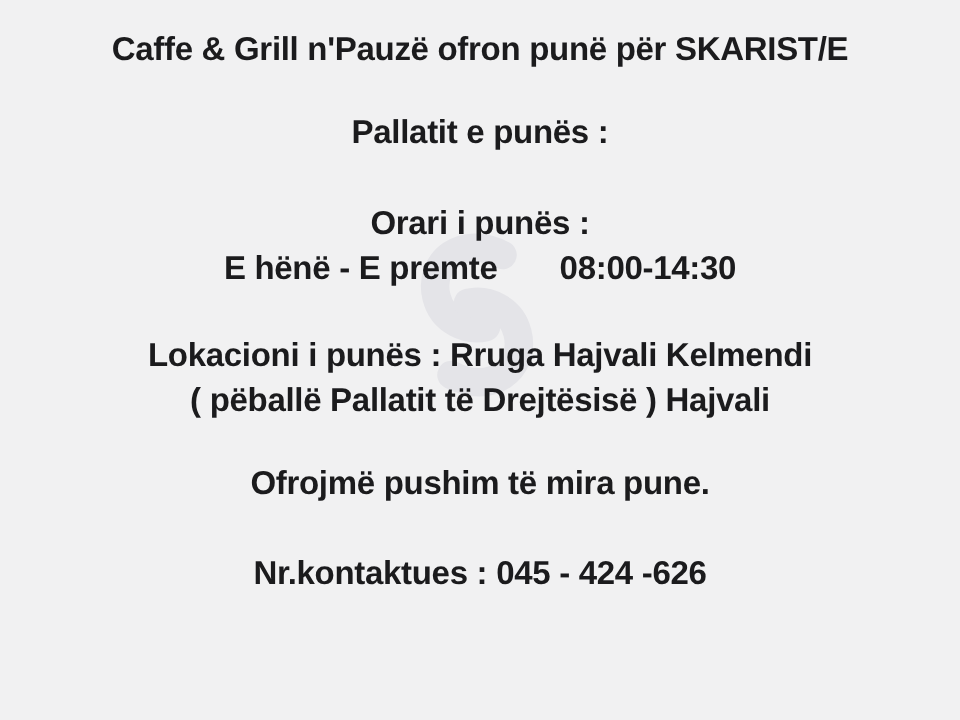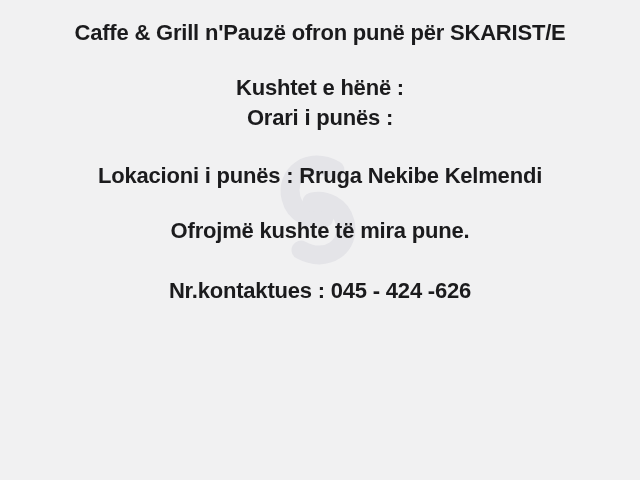--- a/index.html
+++ b/index.html
@@ -27,21 +27,21 @@
   }
   .line {
     line-height: 30px;
     white-space: nowrap;
     letter-spacing: -0.2px;
     position: relative;
     z-index: 2;
   }
   .gap-sm { margin-top: 25px; }
   .gap-md { margin-top: 28px; }
-  .gap-lg { }
+  .gap-lg { margin-top: 31px; }
   .gap-xl { margin-top: 30px; }
   .watermark {
     position: absolute;
     left: 263px;
     top: 150px;
     width: 110px;
     height: 120px;
     z-index: 0;
     pointer-events: none;
   }
@@ -53,23 +53,25 @@
   <svg width="110" height="120" viewBox="0 0 110 120" xmlns="http://www.w3.org/2000/svg" aria-hidden="true">
     <path d="M72 20 C 46 6, 22 24, 28 48 C 32 64, 48 71, 61 68" fill="none" stroke="#e4e4e8" stroke-width="19" stroke-linecap="round"></path>
     <path d="M38 100 C 64 114, 88 96, 82 72 C 78 56, 62 49, 49 52" fill="none" stroke="#e4e4e8" stroke-width="19" stroke-linecap="round"></path>
   </svg>
 </div>
 
 <div class="poster">
 
   <div class="line">Caffe &amp; Grill n'Pauzë ofron punë për SKARIST/E</div>
 
-  <div class="line gap-sm">Kushtet e hënë :</div>
+  <div class="line gap-sm">Pallatit e punës :</div>
 
   <div class="line gap-lg">Orari i punës :</div>
+  <div class="line">E hënë - E premte&nbsp;&nbsp;&nbsp;&nbsp;&nbsp;&nbsp;&nbsp;08:00-14:30</div>
 
-  <div class="line gap-md">Lokacioni i punës : Rruga Nekibe Kelmendi</div>
+  <div class="line gap-md">Lokacioni i punës : Rruga Hajvali Kelmendi</div>
+  <div class="line">( pëballë Pallatit të Drejtësisë ) Hajvali</div>
 
-  <div class="line gap-sm">Ofrojmë kushte të mira pune.</div>
+  <div class="line gap-sm">Ofrojmë pushim të mira pune.</div>
 
   <div class="line gap-xl">Nr.kontaktues : 045 - 424 -626</div>
 
 </div>
 
 </body></html>

